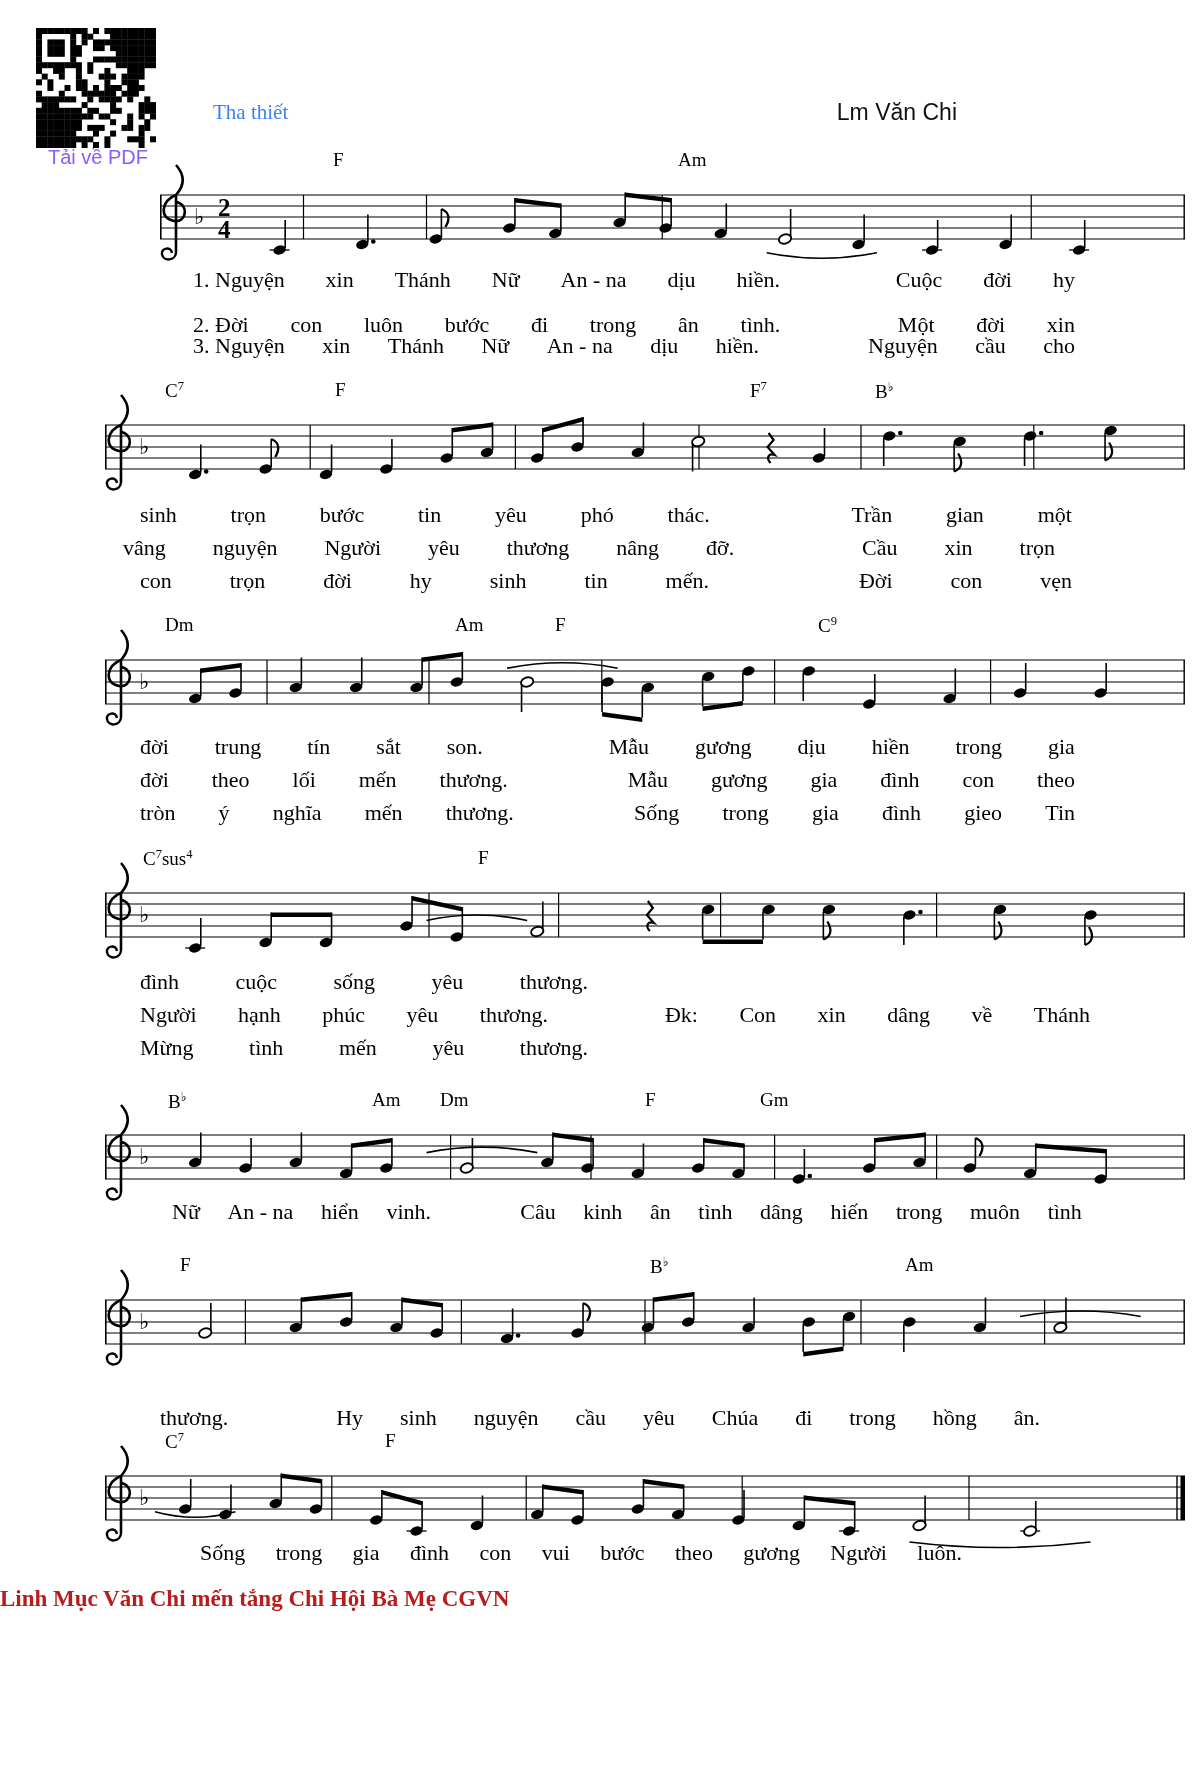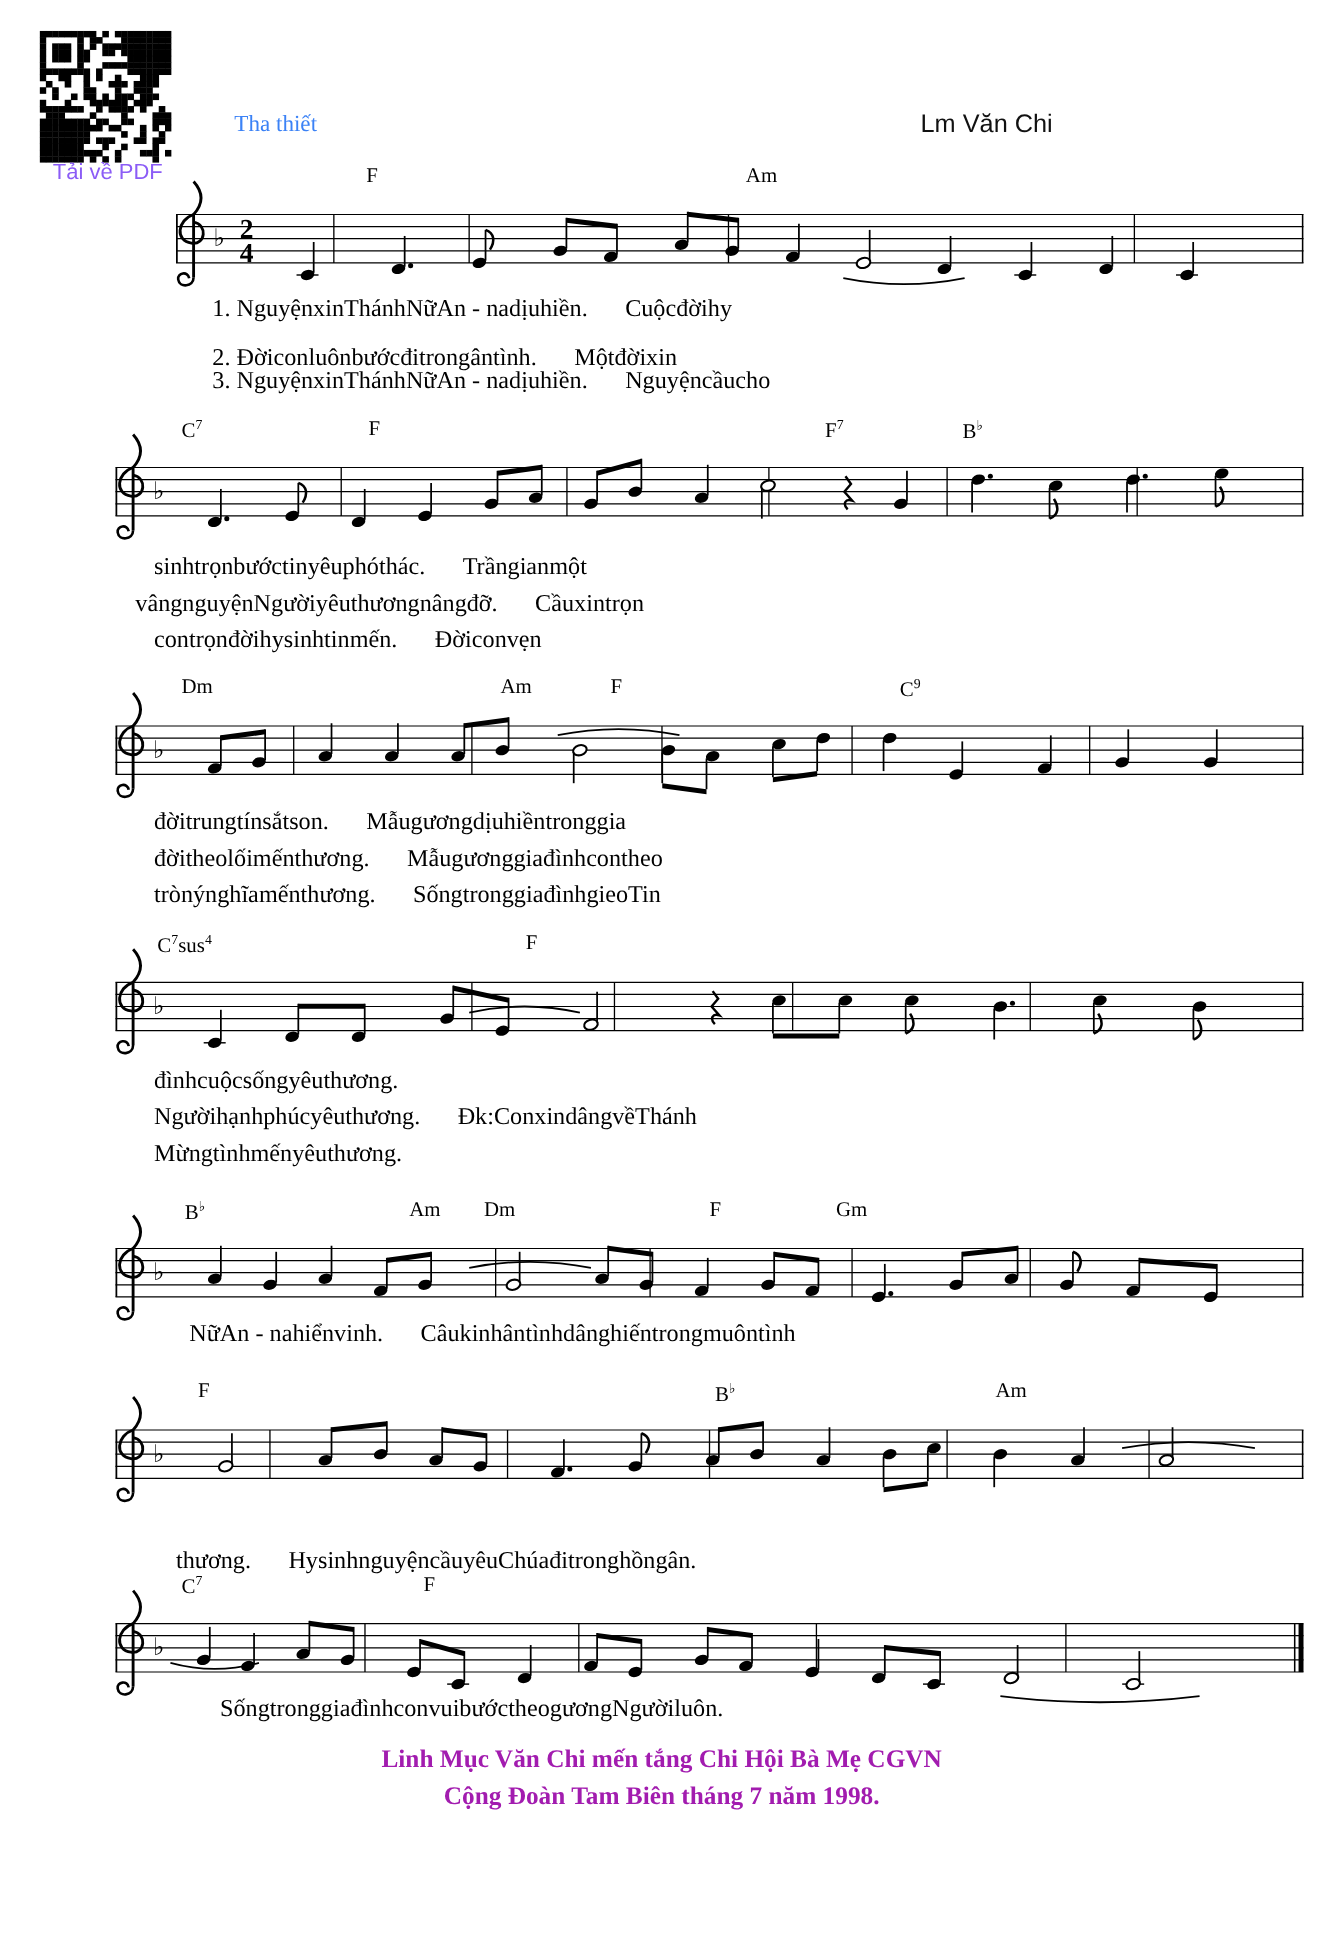--- a/index.html
+++ b/index.html
@@ -9,25 +9,25 @@
          font-family:"Liberation Sans",sans-serif;font-weight:bold;font-size:54px;color:#000;}
   .tempo{position:absolute;left:213px;top:100px;font-size:21px;color:#3b82f6;}
   .composer{position:absolute;right:243px;top:99px;font-family:"Liberation Sans",sans-serif;
             font-size:23px;color:#111;}
   .qrbox{position:absolute;left:36px;top:28px;width:120px;height:120px;}
   .qrlabel{position:absolute;left:28px;top:146px;width:140px;text-align:center;
            font-family:"Liberation Sans",sans-serif;font-size:20px;color:#8b5cf6;}
   .chord{position:absolute;font-size:19px;color:#000;white-space:nowrap;}
   .chord sup{font-size:0.66em;vertical-align:super;letter-spacing:0;}
   .sys{position:absolute;overflow:visible;}
-  .lyr{position:absolute;display:flex;align-items:baseline;
+  .lyr{position:absolute;display:flex;justify-content:space-between;align-items:baseline;
        font-size:22px;color:#000;white-space:nowrap;}
   .lyr .gap{min-width:34px;}
-  .dedic{position:absolute;left:0;right:30px;text-align:center;font-weight:bold;
-         font-size:23px;color:#a21caf;padding-left:33px;}
+  .dedic{position:absolute;left:0;right:30px;font-weight:bold;
+         font-size:23px;color:#b91c1c;}
   .pfoot{position:absolute;left:0;right:0;top:1736px;text-align:center;
          font-family:"Liberation Sans",sans-serif;font-size:19px;color:#1a1a1a;}
   .pfoot .sep{display:inline-block;margin-left:10px;}
   .flat-t{font-size:22px;font-family:"Liberation Serif",serif;}
   .tsig{font-size:25px;font-weight:bold;font-family:"Liberation Serif",serif;}
 </style>
 </head>
 <body>
 
 <div class="page">
@@ -909,15 +909,14 @@
         <span>vui</span>
         <span>bước</span>
         <span>theo</span>
         <span>gương</span>
         <span>Người</span>
         <span>luôn.</span>
       </div>
     </div>
 
   <div class="dedic" style="top:1586px">Linh Mục Văn Chi mến tắng Chi Hội Bà Mẹ CGVN</div>
-  <div class="dedic" style="top:1620px">Cộng Đoàn Tam Biên tháng 7 năm 1998.</div>
 
 </div>
 
 </body></html>

